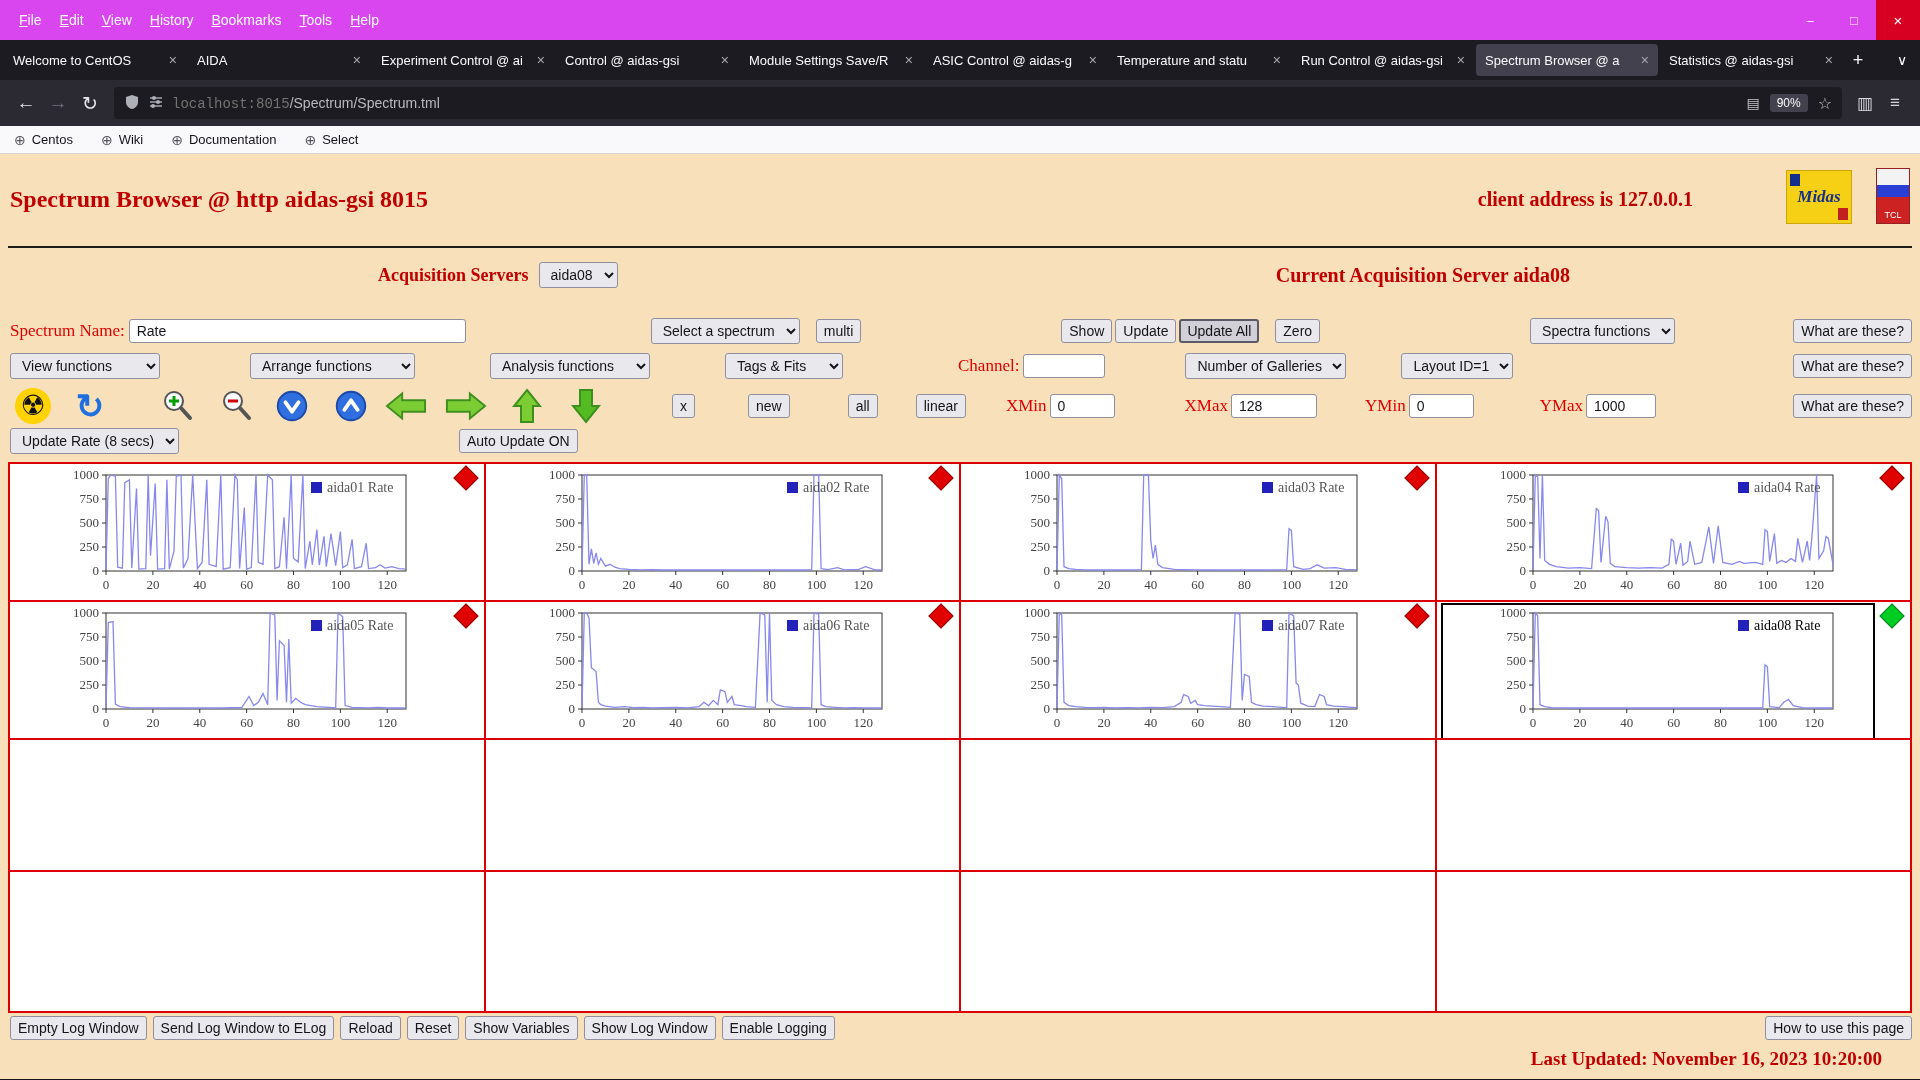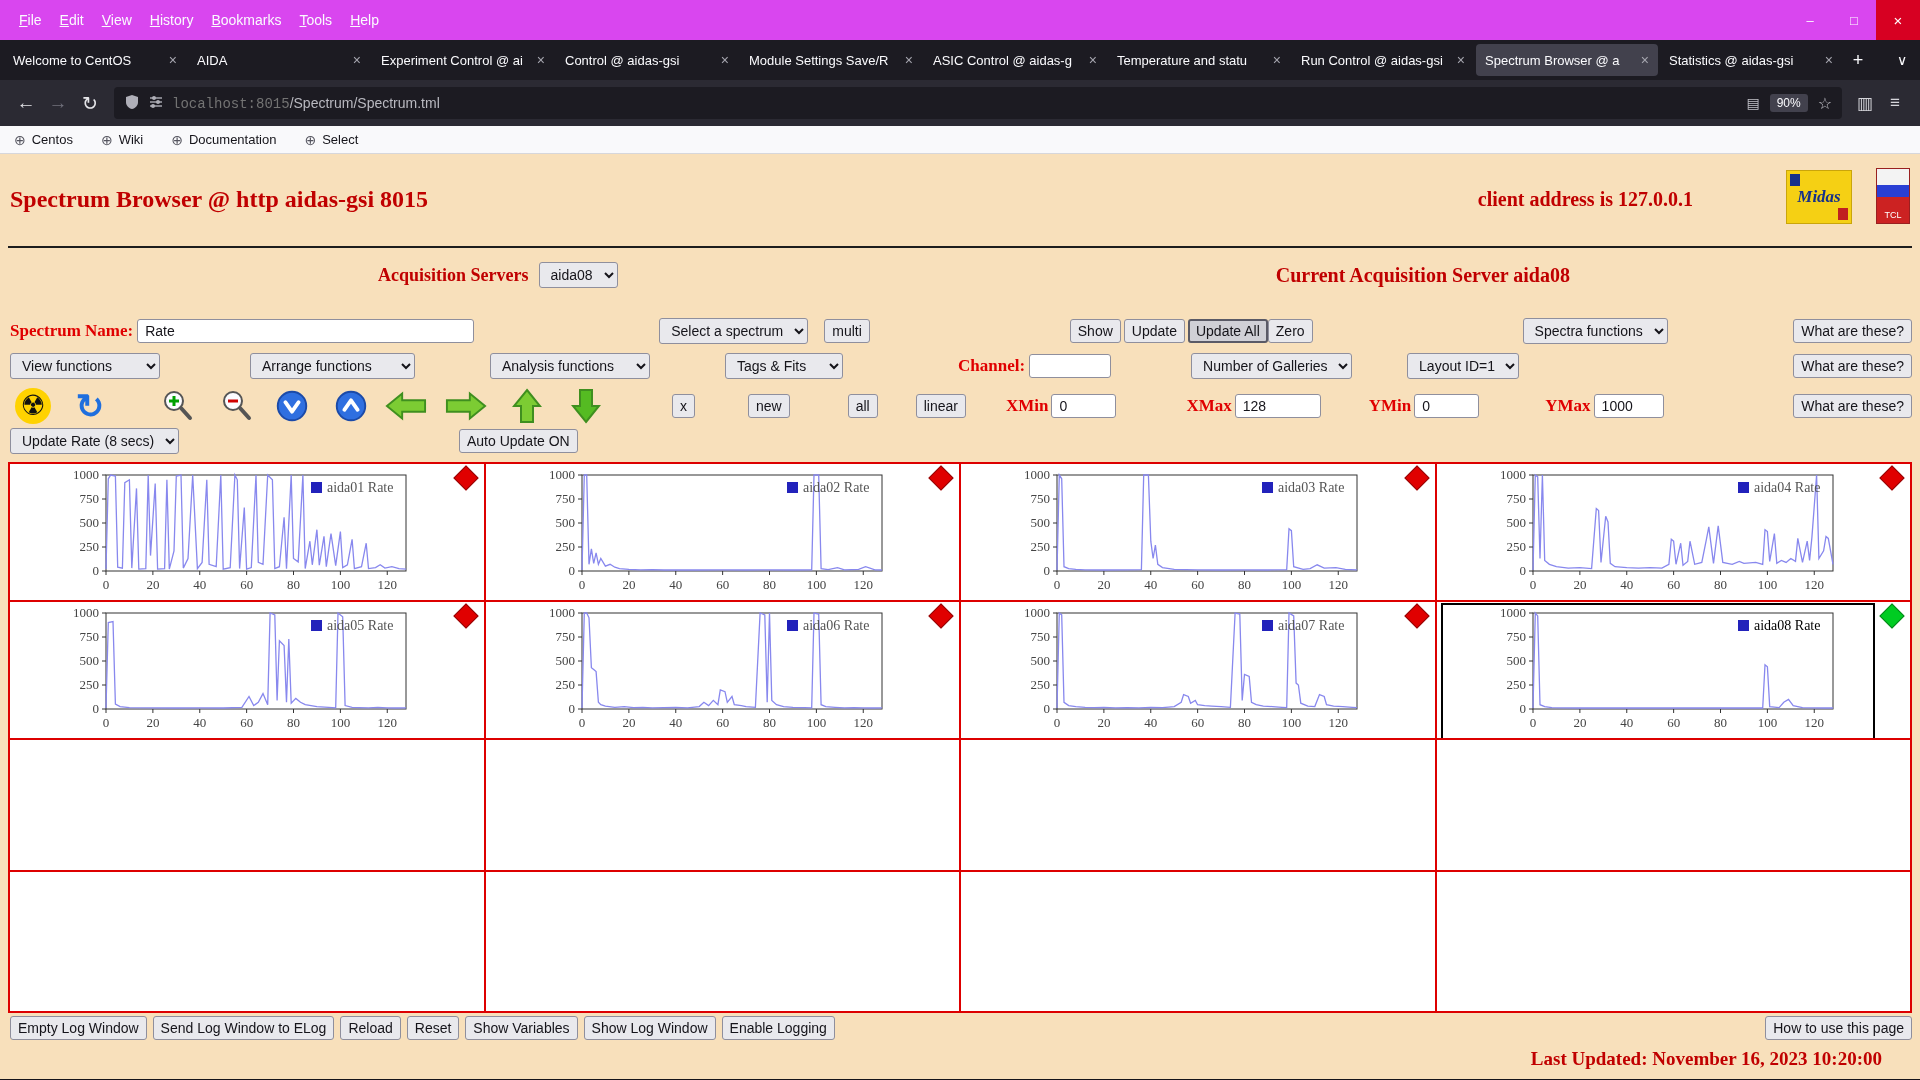--- a/index.html
+++ b/index.html
@@ -50,21 +50,21 @@
   .midas-logo .deco2 { position:absolute; right:3px; bottom:3px; width:10px; height:12px; background:#c02020; }
   .tcl-logo { width:34px; height:56px; background:linear-gradient(180deg,#f3f3f3 0 30%, #2a3fd4 30% 52%, #cc2222 52% 100%); border:1px solid #992020; display:flex; align-items:flex-end; justify-content:center; color:#fff; font-size:9px; font-weight:normal; padding-bottom:3px; }
 
   .hline { margin:22px 8px 0 8px; border-top:2px solid #1d1d1d; }
 
   .acq-row { display:flex; align-items:center; margin-top:14px; }
   .acq-label { margin-left:378px; font-size:18px; }
   .current-server { margin-left:auto; margin-right:350px; font-size:20px; }
 
   .row { display:flex; align-items:center; }
-  .rlabel { color:#e00000; font-family:"Liberation Serif", serif; font-weight:bold; font-size:17px; }
+  .rlabel { color:#e00000; font-family:"Liberation Serif", serif; font-weight:normal; font-size:17px; }
 
   input[type=text], select, .fbtn { font-family:"Liberation Sans", sans-serif; font-size:14px; color:#15141a; background:#e9e9ed; border:1px solid #8f8f9d; border-radius:3px; padding:3px 7px; }
   input[type=text] { background:#ffffff; }
   .fbtn { cursor:default; }
   .btn-active { background:#d0d0d6; border:2px solid #5a5a66; padding:2px 6px; }
 
   .icon { display:inline-flex; align-items:center; justify-content:center; width:42px; height:40px; }
   .rad-circle { width:36px; height:36px; border-radius:50%; background:#ffd200; color:#101010; font-size:28px; line-height:36px; display:flex; align-items:center; justify-content:center; }
   .refresh-glyph { font-size:34px; font-weight:bold; color:#1f6fde; }
 
@@ -216,21 +216,21 @@
   </div>
 
   <div class="row" style="margin-top:30px;">
     <span class="rlabel" style="margin-left:10px;">Spectrum Name:</span>
     <input type="text" style="margin-left: 4px; width: 337px;" value="Rate">
     <select style="margin-left:185px;"><option>Select a spectrum</option></select>
     <button class="fbtn" style="margin-left:16px;">multi</button>
     <button class="fbtn" style="margin-left:200px;">Show</button>
     <button class="fbtn" style="margin-left:3px;">Update</button>
     <button class="fbtn btn-active" style="margin-left:3px;">Update All</button>
-    <button class="fbtn" style="margin-left:0;">Zero</button>
+    <button class="fbtn" style="margin-left:16px;">Zero</button>
     <select style="margin-left:210px;"><option>Spectra functions</option></select>
     <button class="fbtn howto" style="margin-right:8px;">What are these?</button>
   </div>
 
   <div class="row" style="margin-top:9px;">
     <select style="margin-left:10px; width:150px;"><option>View functions</option></select>
     <select style="margin-left:90px; width:165px;"><option>Arrange functions</option></select>
     <select style="margin-left:75px; width:160px;"><option>Analysis functions</option></select>
     <select style="margin-left:75px; width:118px;"><option>Tags &amp; Fits</option></select>
     <span class="rlabel" style="margin-left:115px;">Channel:</span>

